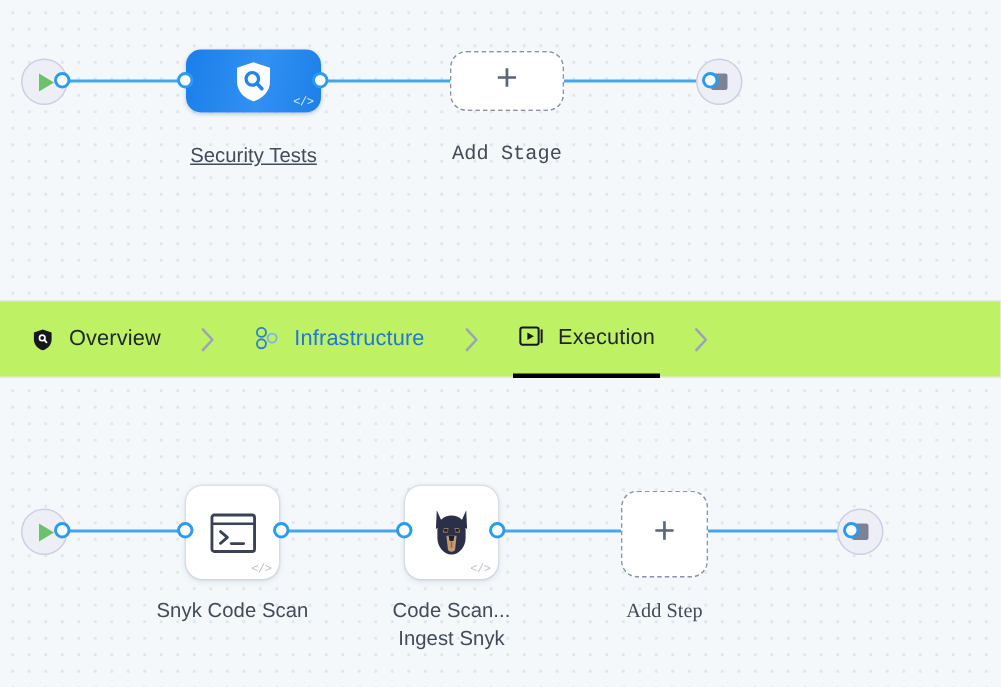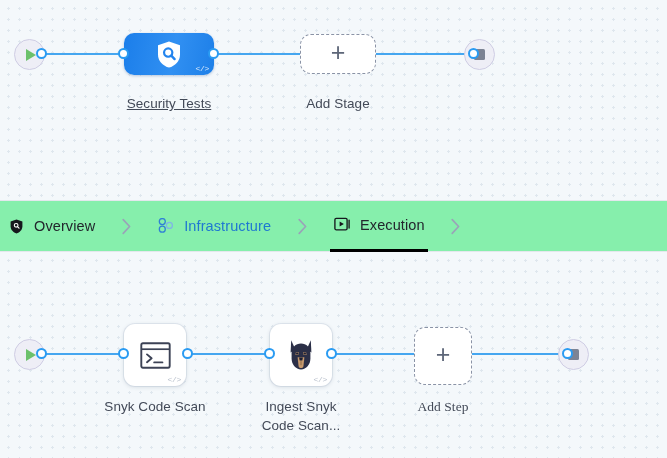--- a/index.html
+++ b/index.html
@@ -35,27 +35,27 @@
   .canvas-stage { top: 0; height: 200px; }
   .canvas-step  { top: 252px; height: 206px; }
 
   
   .tabbar {
     position: absolute;
     left: 0;
     top: 200px;
     width: 667px;
     height: 52px;
-    background: #86efac;
+    background: #bef264;
     border-top: 1px solid #e4e8ed;
     border-bottom: 1px solid #e4e8ed;
     box-sizing: border-box;
     display: flex;
     align-items: center;
-    padding-left: 4px;
+    padding-left: 16px;
   }
   .tab {
     display: flex;
     align-items: center;
     gap: 9px;
     height: 51px;
     padding: 0 3px;
     box-sizing: border-box;
     cursor: pointer;
     position: relative;
@@ -219,21 +219,21 @@
         </svg>
         <span class="code-badge on-blue">&lt;/&gt;</span>
       </div>
       <div class="port" style="left:118px; top:48px;"></div>
       <div class="port" style="left:208px; top:48px;"></div>
       <div class="node-label" style="left:99px; top:94px; width:140px;text-decoration:underline;">Security Tests</div>
 
       <div class="node-add" style="left:300px; top:34px; width:76px; height:40px;">
         <span class="plus-glyph">+</span>
       </div>
-      <div class="node-label" style="left:278px; top:94px; width:120px;">Add Stage</div>
+      <div class="node-label" style="left:278px; top:94px; width:120px;font-family:Liberation Mono, monospace;">Add Stage</div>
 
       <div class="port" style="left:468px; top:48px;"></div>
       <div class="terminal" style="left:464px; top:39px;">
         <div class="stop-sq"></div>
       </div>
 
     </div>
   </div>
 
   <div class="tabbar">
@@ -336,22 +336,22 @@
 
           <path d="M13.1 18.4 L16.9 18.4 L16.3 21.6 L13.7 21.6 Z" fill="#1b1f33"></path>
 
           <line x1="15" y1="22.2" x2="15" y2="26.2" stroke="#8d6a47" stroke-width="1"></line>
         </svg>
         <span class="code-badge on-white">&lt;/&gt;</span>
       </div>
       <div class="port" style="left:264px; top:96px;"></div>
       <div class="port" style="left:326px; top:96px;"></div>
       <div class="node-label" style="left:241px; top:145px; width:120px;">
+        <div>Code Scan...</div>
         <div>Ingest Snyk</div>
-        <div>Code Scan...</div>
       </div>
 
       <div class="node-add" style="left:414px; top:75px; width:58px; height:58px;">
         <span class="plus-glyph">+</span>
       </div>
       <div class="node-label" style="left:383px; top:145px; width:120px;font-family:Liberation Serif, serif;">Add Step</div>
 
       <div class="port" style="left:562px; top:96px;"></div>
       <div class="terminal" style="left:558px; top:87px;">
         <div class="stop-sq"></div>

